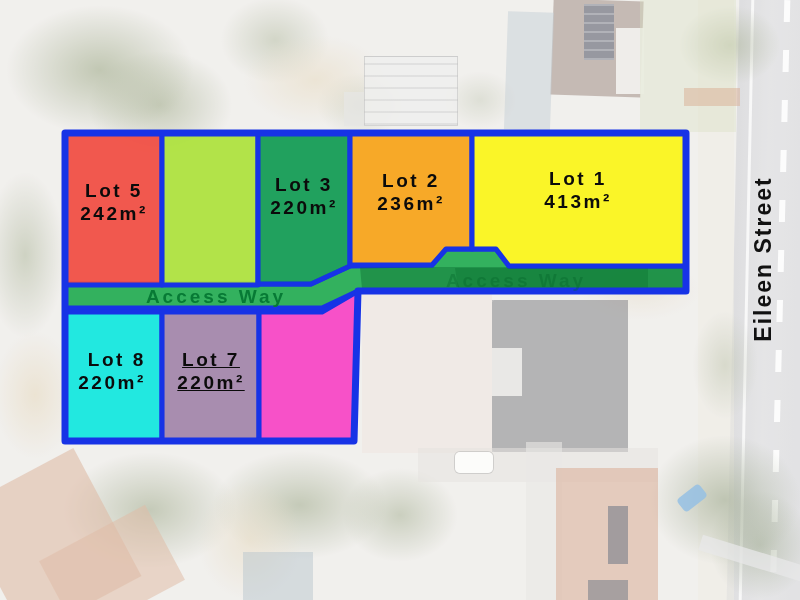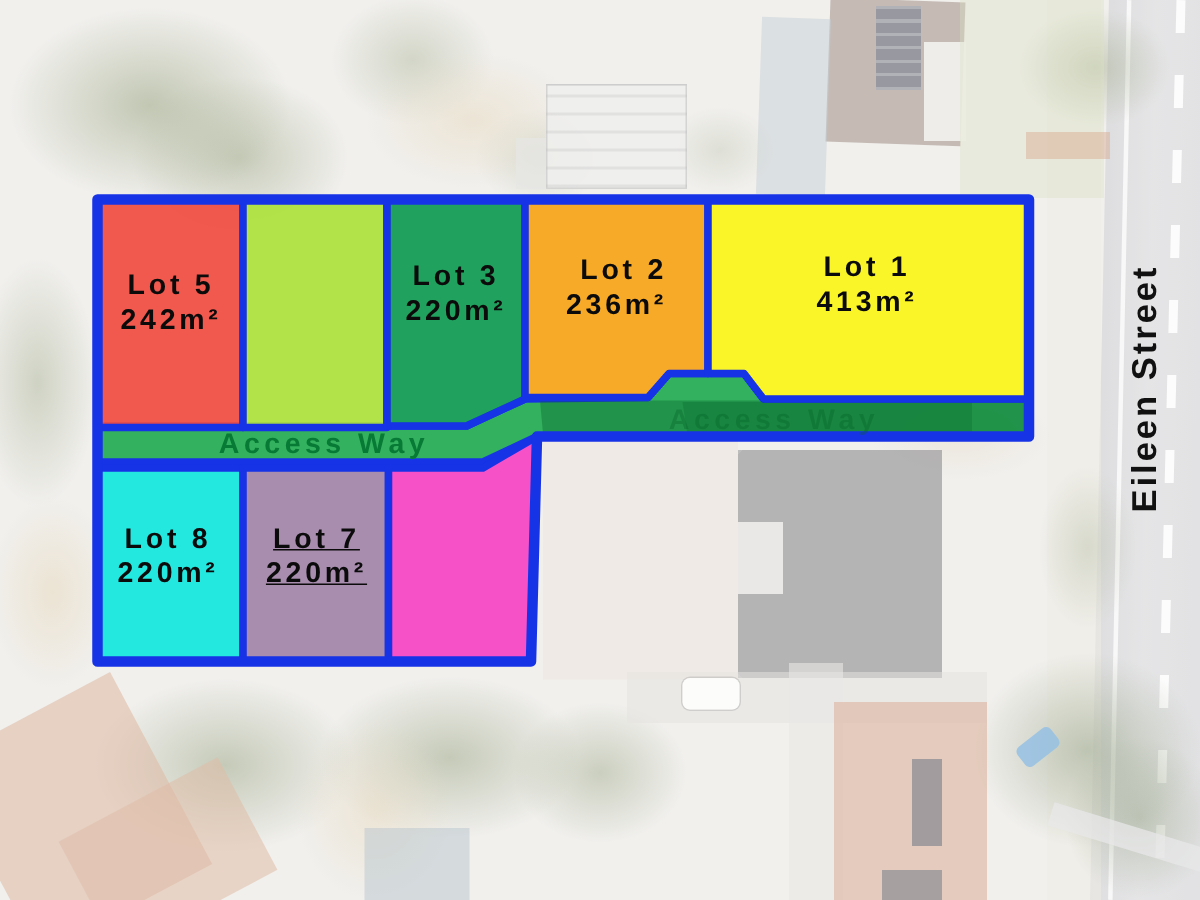--- a/index.html
+++ b/index.html
@@ -110,29 +110,29 @@
   </svg>
 
   <div class="lot-label" style="left:114px;top:202px;">
     <div>Lot 5</div>
     <div>242m²</div>
   </div>
   <div class="lot-label" style="left:304px;top:196px;">
     <div>Lot 3</div>
     <div>220m²</div>
   </div>
-  <div class="lot-label" style="left:411px;top:192px;text-align:right;">
+  <div class="lot-label" style="left:411px;top:192px;">
     <div>Lot 2</div>
     <div>236m²</div>
   </div>
   <div class="lot-label" style="left:578px;top:190px;">
     <div>Lot 1</div>
     <div>413m²</div>
   </div>
-  <div class="lot-label" style="left:112px;top:371px;">
+  <div class="lot-label" style="left:112px;top:371px;text-align:right;">
     <div>Lot 8</div>
     <div>220m²</div>
   </div>
   <div class="lot-label" style="left:211px;top:371px;text-decoration:underline;">
     <div>Lot 7</div>
     <div>220m²</div>
   </div>
 
   <div class="accessway-label" style="left: 216px; top: 297px; color: rgb(7, 122, 53);">Access Way</div>
   <div class="accessway-label faint" style="left: 516px; top: 281px; color: rgb(4, 99, 41);">Access Way</div>

